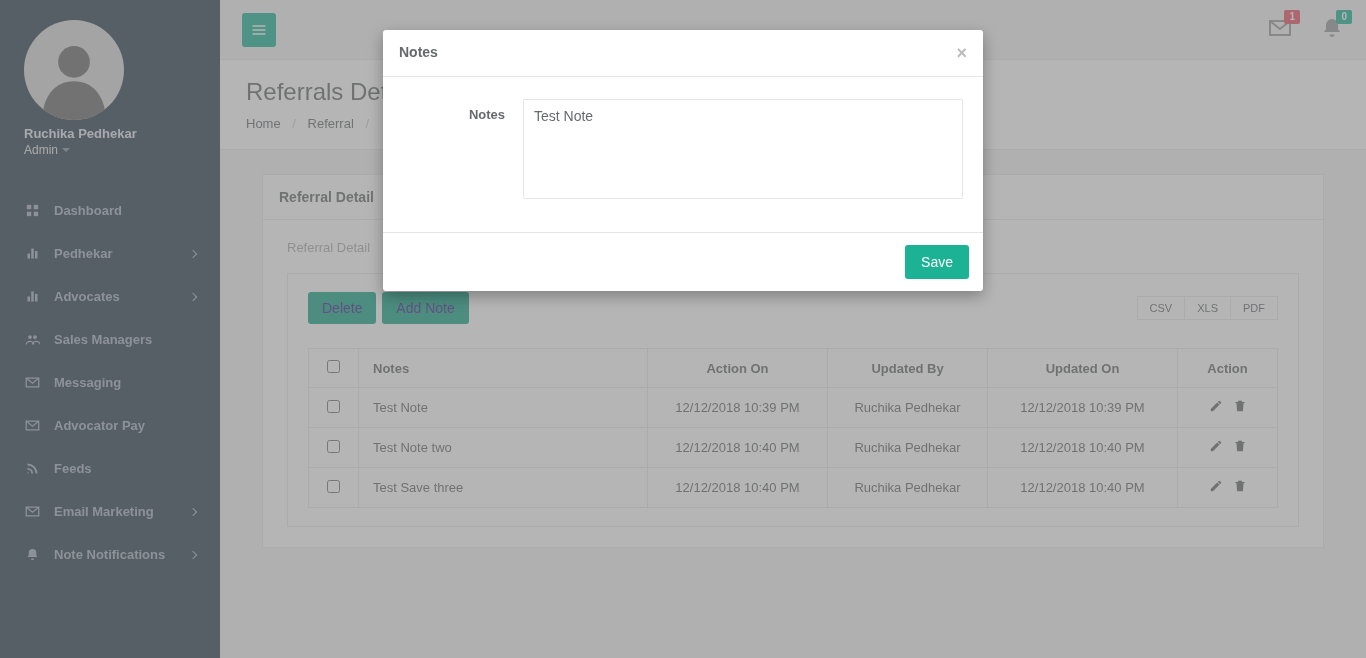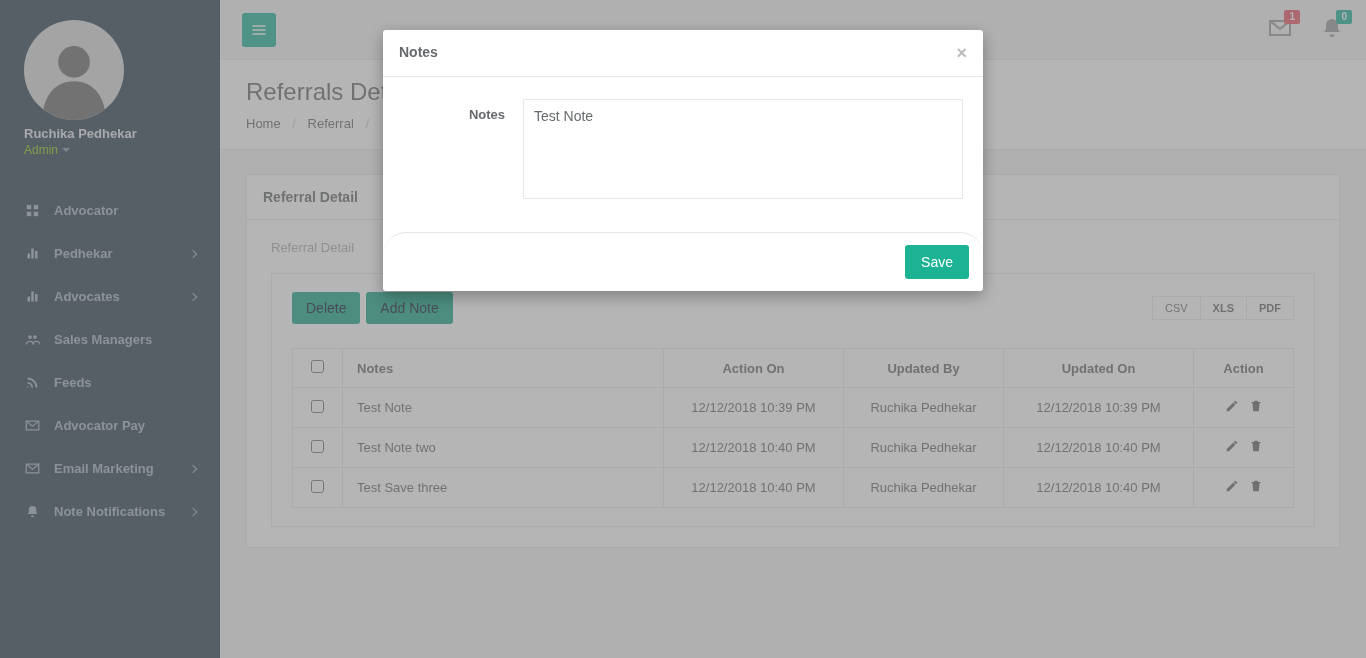--- a/index.html
+++ b/index.html
@@ -38,21 +38,21 @@
   }
   .avatar svg { width: 88px; height: 88px; }
   .profile-name {
     margin-top: 6px;
     color: #dfe4ed;
     font-weight: 600;
     font-size: 13px;
   }
   .profile-role {
     font-size: 12px;
-    color: #84cc16;
+    color: #e5e5e5;
     display: inline-flex;
     align-items: center;
     gap: 4px;
   }
   .caret { width:0; height:0; border-left:4px solid transparent; border-right:4px solid transparent; border-top:4px solid #8095a8; display:inline-block;}
 
   .nav { list-style:none; margin-top: 18px; padding:0; }
   .nav li {
     padding: 14px 24px;
     display:flex;
@@ -116,21 +116,21 @@
 
   .page-header {
     padding: 18px 26px 18px 26px;
     background:#fff;
     border-bottom:1px solid #e7eaec;
   }
   .page-title { color:#676a6c; font-size:24px; font-weight:400; }
   .breadcrumb { margin-top:10px; color:#676a6c; font-size:13px; }
   .breadcrumb .sep { margin: 0 8px; color:#ccc;}
 
-  .content { padding: 24px 26px; }
+  .content { padding: 24px 42px; }
   .panel {
     background:#fff;
     border:1px solid #e7eaec;
   }
   .panel-heading {
     padding: 14px 16px;
     border-bottom:1px solid #e7eaec;
     font-weight:600;
     color:#676a6c;
   }
@@ -144,33 +144,33 @@
 
   .btn {
     display:inline-flex;
     align-items:center;
     border:none;
     border-radius:3px;
     padding: 8px 14px;
     font-size:14px;
     cursor:pointer;
   }
-  .btn-teal { background:#18a689; color:#0f172a; }
+  .btn-teal { background:#18a689; color:#4c1d95; }
   .btn + .btn { margin-left:2px; }
   .btn-group { display:inline-flex; }
   .btn-group .btn-sm {
     background:#fff;
     border:1px solid #e7eaec;
     color:#676a6c;
     padding:5px 12px;
     font-size:11px;
     border-radius:0;
     cursor:pointer;
   }
-  .btn-group .btn-sm + .btn-sm { border-left:none;font-weight:bold; }
+  .btn-group .btn-sm + .btn-sm { border-left:none; }
 
   .toolbar { display:flex; align-items:center; }
   .toolbar .right { margin-left:auto; }
 
   table.notes {
     width:100%;
     border-collapse:collapse;
     margin-top: 24px;
   }
   table.notes th, table.notes td {
@@ -227,21 +227,20 @@
     font-family:inherit;
     font-size:14px;
     color:#676a6c;
     resize:none;
   }
   .modal-footer {
     padding: 12px 14px;
     border-top:1px solid #e5e5e5;
     display:flex;
     justify-content:flex-end;
-    border-radius:23px;
   }
   .btn-save {
     background:#1cb394;
     color:#fff;
     border:none;
     border-radius:3px;
     padding: 9px 16px;
     font-size:14px;
     cursor:pointer;
   }
@@ -267,21 +266,21 @@
   <ul class="nav" id="nav">
       <li>
         <span class="ico">
           <svg viewBox="0 0 24 24" fill="#a7b1c2" style="width: 15px; height: 15px;">
             <rect x="3" y="3" width="7" height="7"></rect>
             <rect x="14" y="3" width="7" height="7"></rect>
             <rect x="3" y="14" width="7" height="7"></rect>
             <rect x="14" y="14" width="7" height="7"></rect>
           </svg>
         </span>
-        <span>Advocator</span>
+        <span>Dashboard</span>
       </li>
       <li>
         <span class="ico">
           <svg viewBox="0 0 24 24" fill="#a7b1c2" style="width: 15px; height: 15px;">
             <path d="M4 20h4v-8H4zM10 20h4V4h-4zM16 20h4v-12h-4z"></path>
           </svg>
         </span>
         <span>Pedhekar</span>
         <span class="chev"></span>
       </li>
@@ -300,33 +299,42 @@
             <circle cx="8" cy="8" r="3"></circle>
             <circle cx="16" cy="8" r="3"></circle>
             <path d="M2 20c0-3 3-5 6-5s6 2 6 5M12 20c0-3 3-5 6-5s6 2 6 5" fill="none" stroke="#a7b1c2" stroke-width="2"></path>
           </svg>
         </span>
         <span>Sales Managers</span>
       </li>
       <li>
         <span class="ico">
           <svg viewBox="0 0 24 24" fill="#a7b1c2" style="width: 15px; height: 15px;">
-            <path d="M4 4a16 16 0 0116 16h-3A13 13 0 004 7zM4 11a9 9 0 019 9h-3a6 6 0 00-6-6zM4 18a2 2 0 012 2H4z"></path>
-          </svg>
-        </span>
-        <span>Feeds</span>
-      </li>
-      <li>
-        <span class="ico">
-          <svg viewBox="0 0 24 24" fill="#a7b1c2" style="width: 15px; height: 15px;">
             <path d="M2 5h20v14H2z" fill="none" stroke="#a7b1c2" stroke-width="2"></path>
             <path d="M2 5l10 8 10-8" fill="none" stroke="#a7b1c2" stroke-width="2"></path>
           </svg>
         </span>
+        <span>Messaging</span>
+      </li>
+      <li>
+        <span class="ico">
+          <svg viewBox="0 0 24 24" fill="#a7b1c2" style="width: 15px; height: 15px;">
+            <path d="M2 5h20v14H2z" fill="none" stroke="#a7b1c2" stroke-width="2"></path>
+            <path d="M2 5l10 8 10-8" fill="none" stroke="#a7b1c2" stroke-width="2"></path>
+          </svg>
+        </span>
         <span>Advocator Pay</span>
+      </li>
+      <li>
+        <span class="ico">
+          <svg viewBox="0 0 24 24" fill="#a7b1c2" style="width: 15px; height: 15px;">
+            <path d="M4 4a16 16 0 0116 16h-3A13 13 0 004 7zM4 11a9 9 0 019 9h-3a6 6 0 00-6-6zM4 18a2 2 0 012 2H4z"></path>
+          </svg>
+        </span>
+        <span>Feeds</span>
       </li>
       <li>
         <span class="ico">
           <svg viewBox="0 0 24 24" fill="#a7b1c2" style="width: 15px; height: 15px;">
             <path d="M2 5h20v14H2z" fill="none" stroke="#a7b1c2" stroke-width="2"></path>
             <path d="M2 5l10 8 10-8" fill="none" stroke="#a7b1c2" stroke-width="2"></path>
           </svg>
         </span>
         <span>Email Marketing</span>
         <span class="chev"></span>

